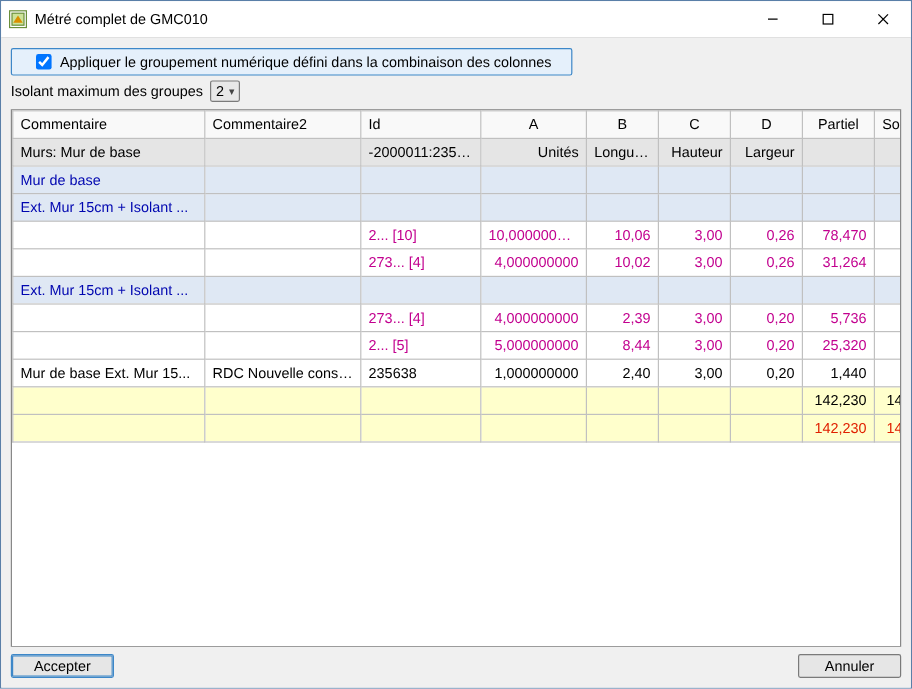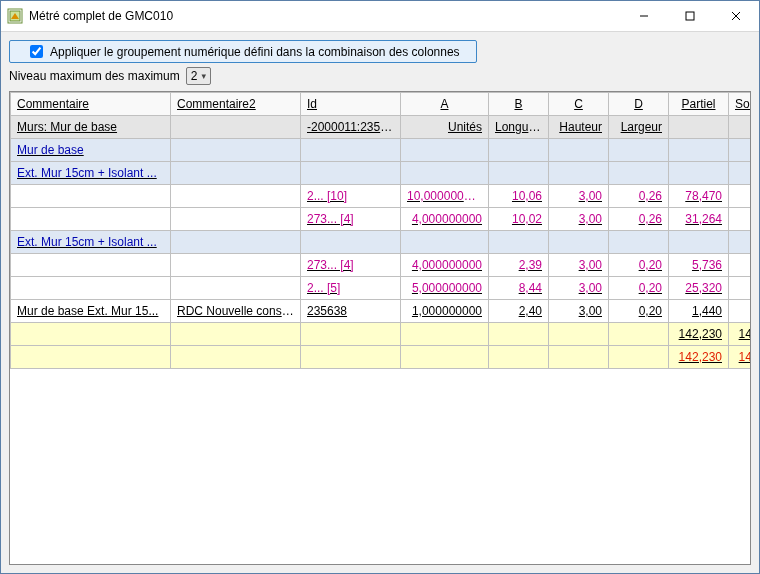--- a/index.html
+++ b/index.html
@@ -95,21 +95,20 @@
     border-radius: 2px;
   }
   .select-wrap .chev { font-size: 9px; color: #444; }
 
   .grid-wrap {
     flex: 1;
     border: 1px solid #888;
     background: #fff;
     overflow: auto;
     box-sizing: border-box;
-    text-decoration: underline;
   }
 
   table.grid {
     border-collapse: collapse;
     width: 100%;
     table-layout: fixed;
     font-size: 12px;
   }
   table.grid th, table.grid td {
     border: 1px solid #c0c0c0;
@@ -193,21 +192,21 @@
   <div class="client">
 
     <div class="option-row">
       <label>
         <input type="checkbox" checked="" style="">
         <span>Appliquer le groupement numérique défini dans la combinaison des colonnes</span>
       </label>
     </div>
 
     <div class="level-row">
-      <span>Niveau maximum des maximum</span>
+      <span>Isolant maximum des groupes</span>
       <span class="select-wrap">
         <span>2</span>
         <span class="chev">▾</span>
       </span>
     </div>
 
     <div class="grid-wrap">
       <table class="grid">
         <colgroup>
           <col class="col-comm">
@@ -352,16 +351,20 @@
               <td class="col-b"></td>
               <td class="col-c"></td>
               <td class="col-d"></td>
               <td class="col-partiel red">142,230</td>
               <td class="col-subtot red">142,230</td>
             </tr>
           </tbody>
       </table>
     </div>
 
+    <div class="button-bar">
+      <span class="win-btn focus">Accepter</span>
+      <span class="win-btn">Annuler</span>
+    </div>
 
   </div>
 
 </div>
 
 </body></html>

